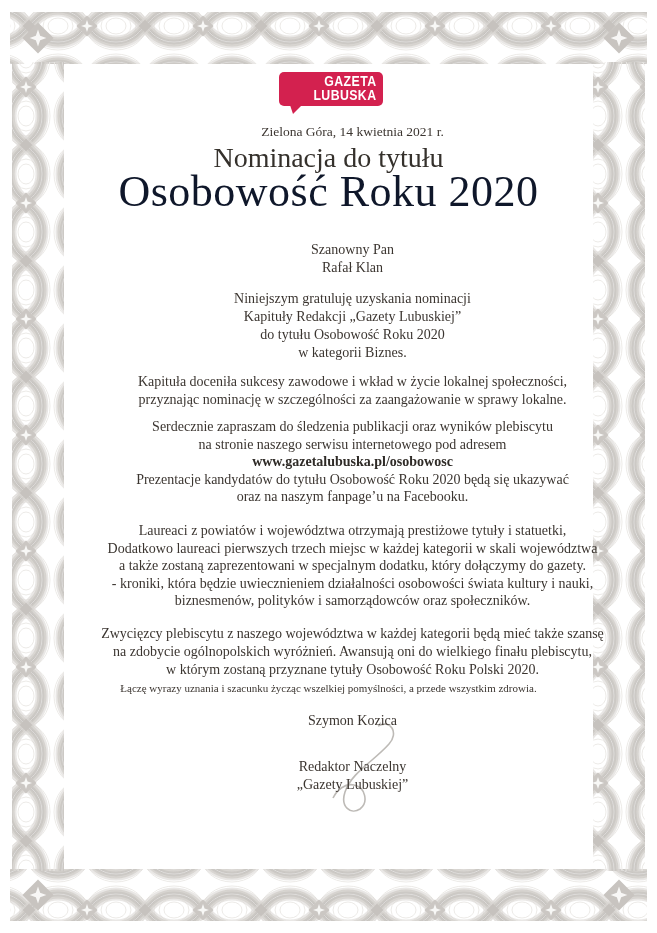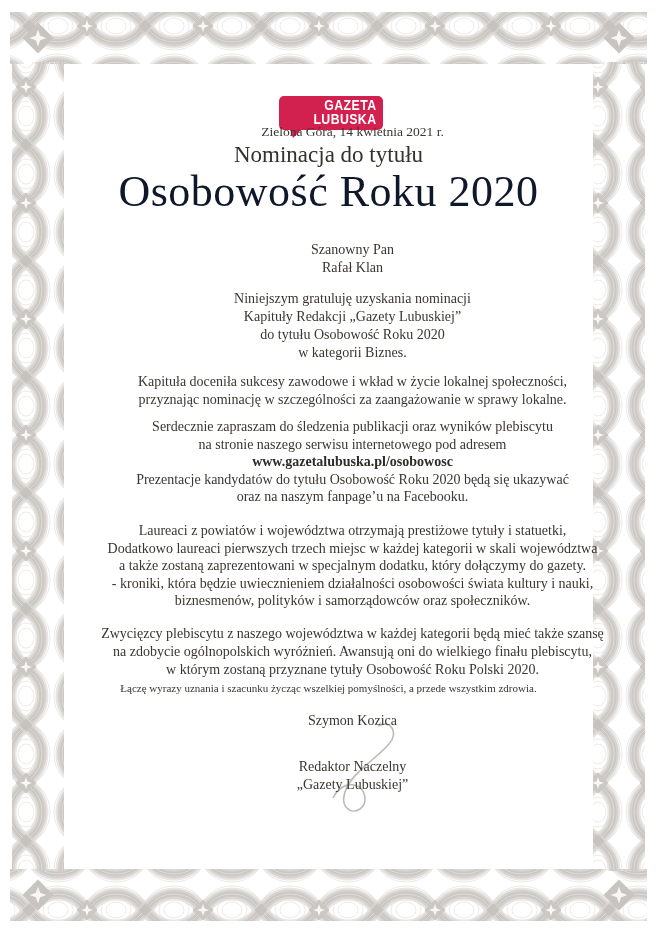--- a/index.html
+++ b/index.html
@@ -7,39 +7,38 @@
     position:relative; width:657px; height:933px; background:#ffffff;
     font-family:"Liberation Serif","DejaVu Serif",serif; color:#3b3530;
     overflow:hidden;
   }
   .frame { position:absolute; left:0; top:0; z-index:0; }
   .content { position:absolute; left:0; top:0; width:657px; height:933px; z-index:1; }
   .blk { position:absolute; left:0; width:657px; text-align:center; }
   .blk div { white-space:nowrap; }
   .body-text { font-size:14px; line-height:18px;padding-left:24px; }
   .dateline { top:123px; font-size:13.5px; }
-  .subtitle { top:142px; font-size:23px; color:#35312c; }
+  .subtitle { top:142px; font-size:28px; color:#35312c; }
   .title    { top:166px; font-size:44px; letter-spacing:0.5px; color:#0f172a; }
   .recipient { top:241px; }
   .p-nomination { top:290px; }
   .p-appreciation { top:373px; }
   .p-invitation { top:418px; line-height:17.5px; }
   .p-invitation .url { font-weight:bold; color:#2f2b27; }
   .p-laureates { top:522px; line-height:17.5px; }
   .p-winners { top:625px; }
   .closing { top:682px; font-size:11px; }
   .sig-a { top:712px; }
   .sig-b { top:758px; }
   
   .logo {
     position:absolute; left:279px; top:72px; width:104px; height:34px;
     background:#d3214f; border-radius:5px;
     color:#ffffff; font-family:"Liberation Sans","DejaVu Sans",sans-serif;
     font-weight:bold;
-    margin-top:24px;
   }
   .logo::after {
     content:""; position:absolute; left:11px; bottom:-8px; width:0; height:0;
     border-left:3px solid transparent; border-right:9px solid transparent;
     border-top:9px solid #d3214f;
   }
   .logo-inner {
     position:absolute; right:0; top:2px; width:100%;
     transform:scaleX(0.82); transform-origin:100% 0;
     text-align:right; padding-right:8px; box-sizing:border-box;

